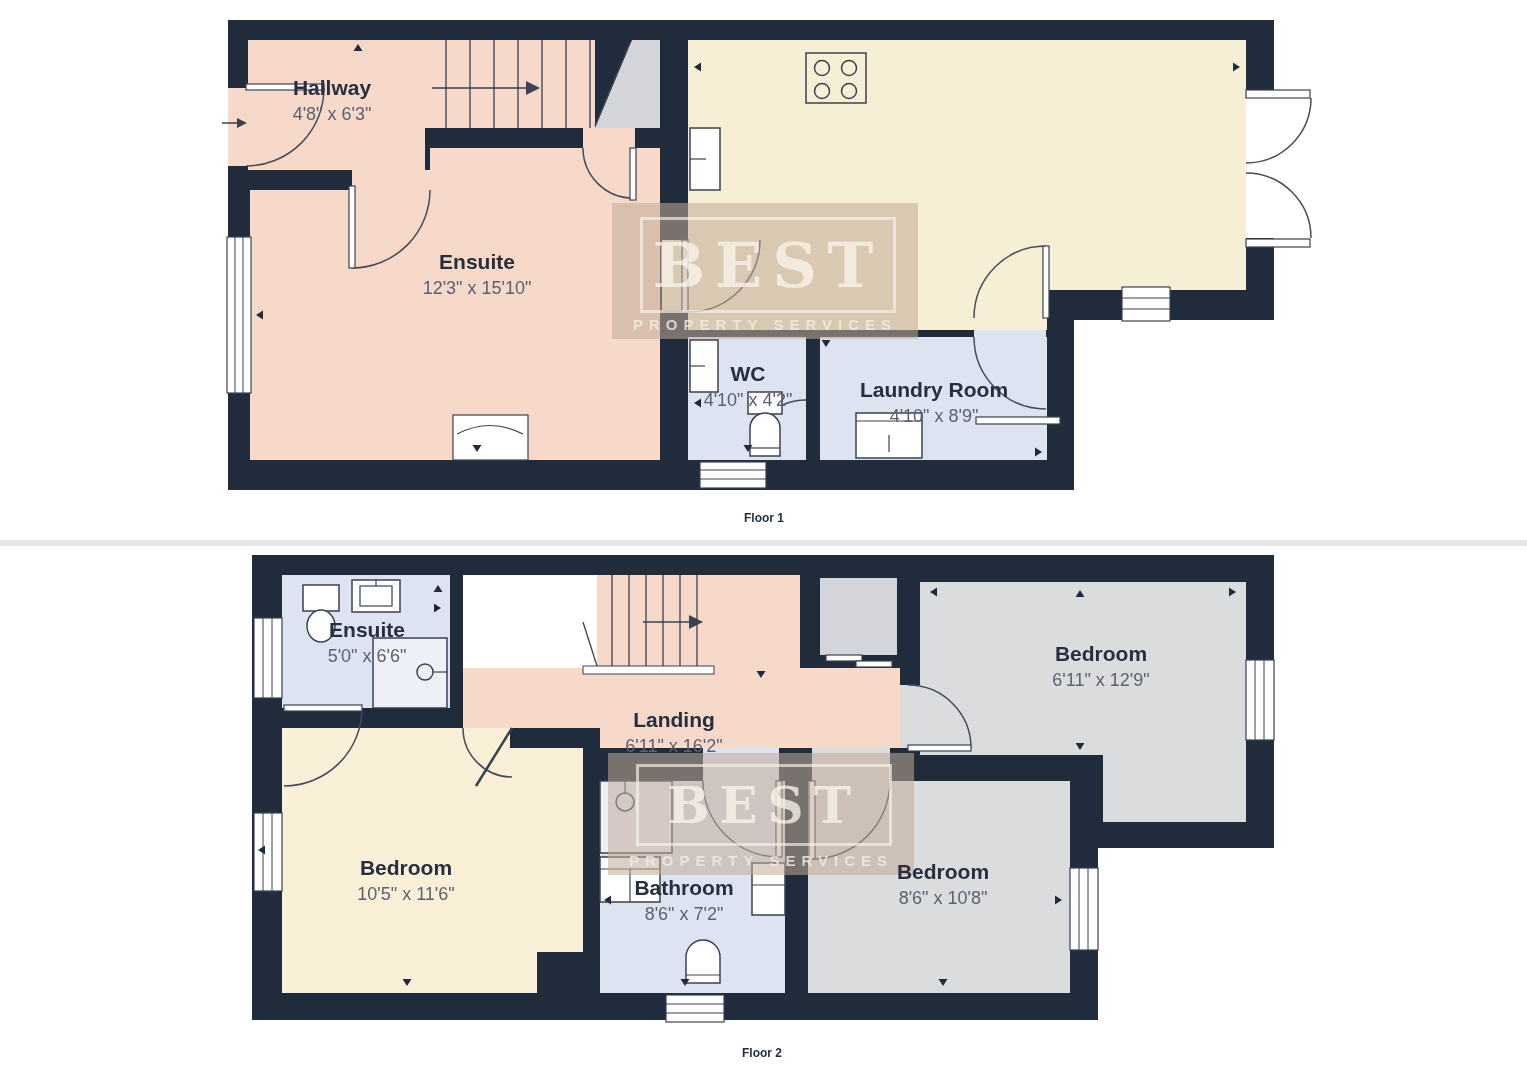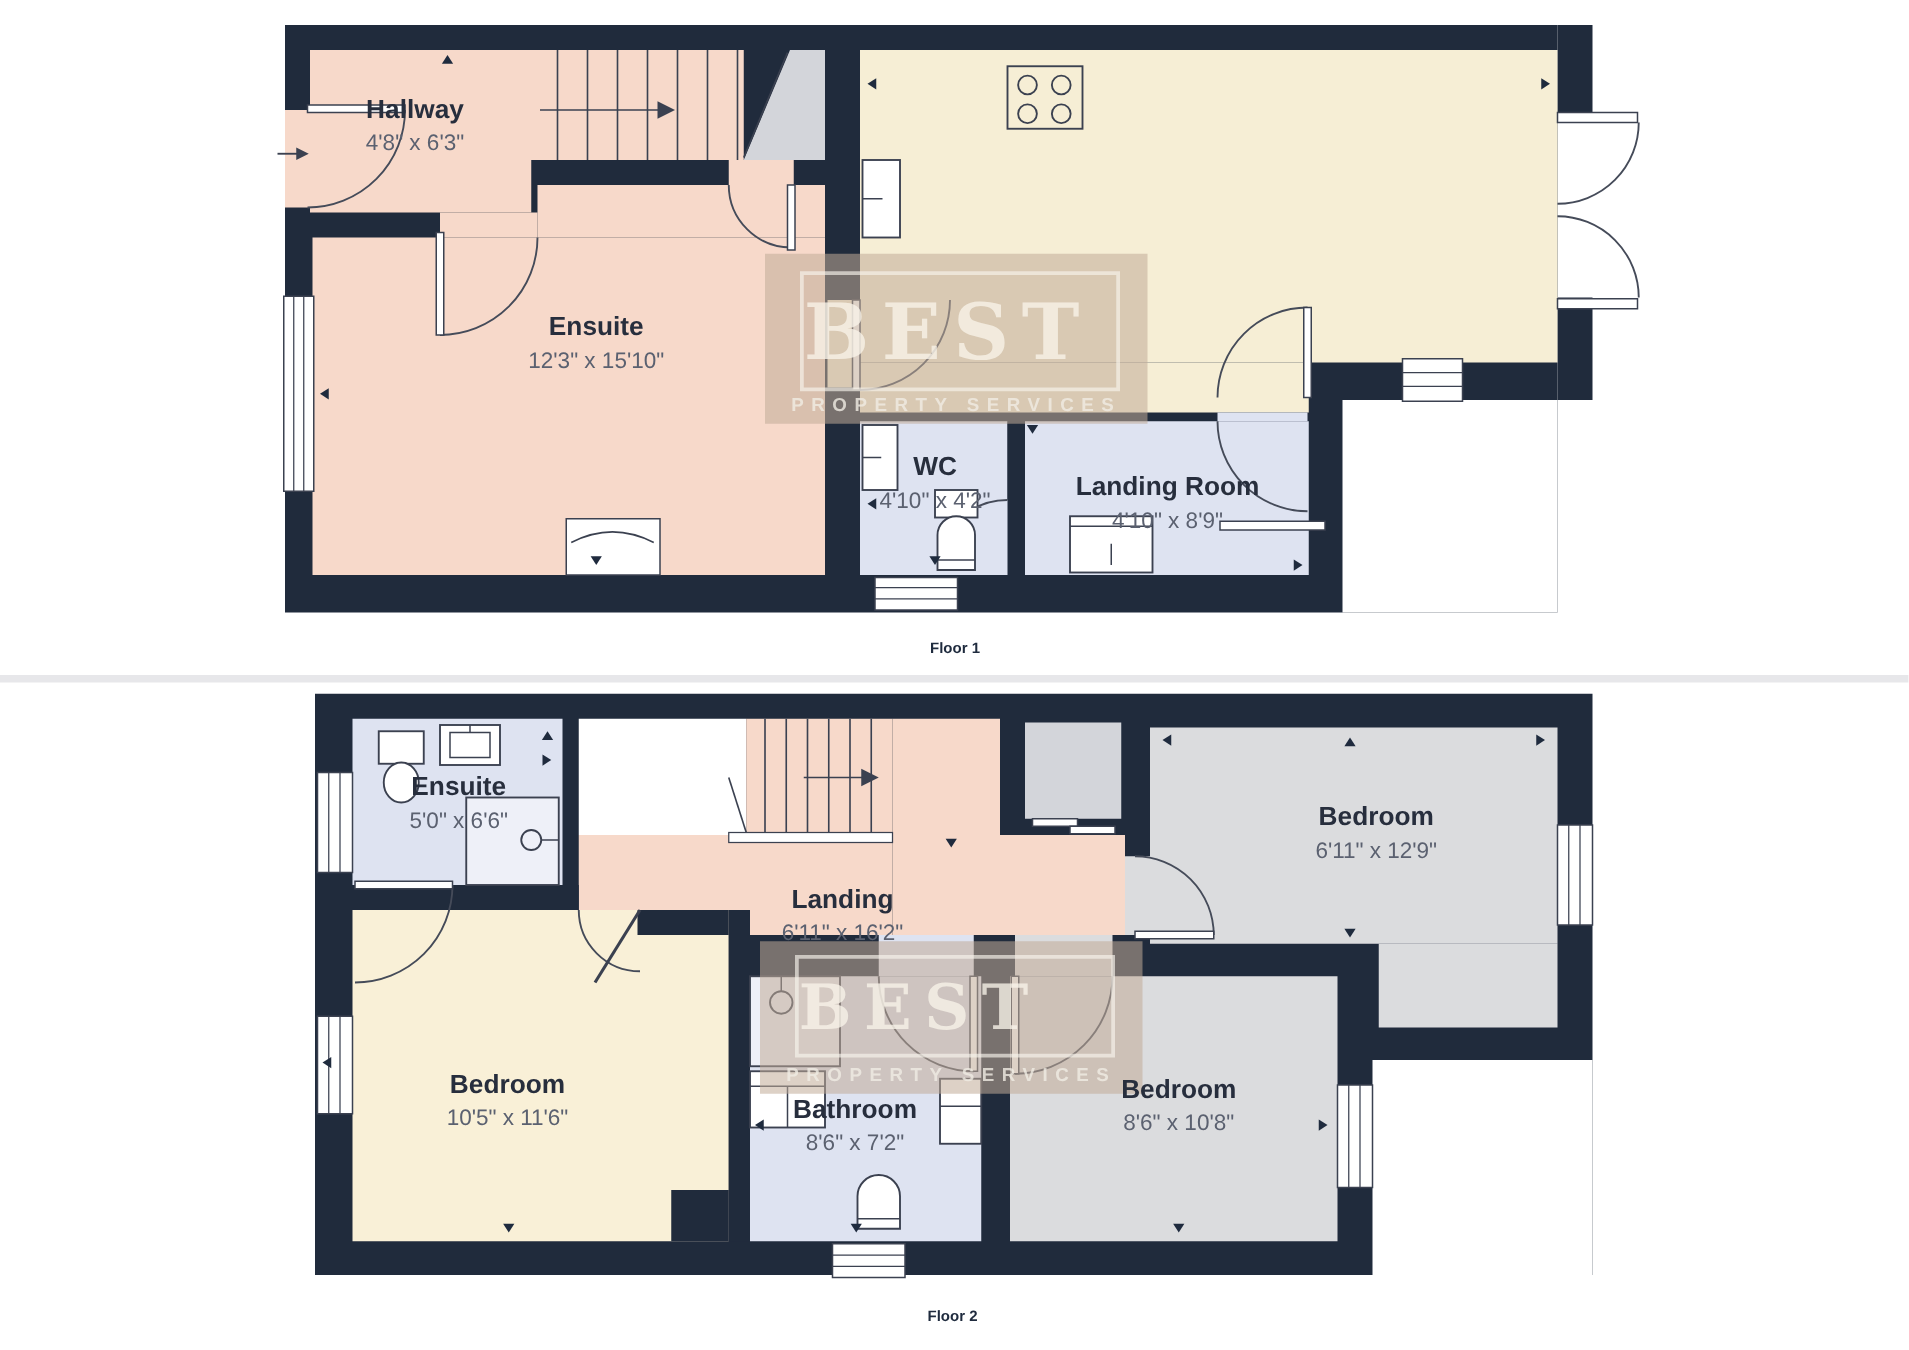--- a/index.html
+++ b/index.html
@@ -5,21 +5,21 @@
   html,body{margin:0;padding:0;background:#ffffff;}
   #stage{position:relative;width:1527px;height:1080px;background:#fff;overflow:hidden;
          font-family:"Liberation Sans", sans-serif;}
   svg{position:absolute;left:0;top:0;}
   .lbl{position:absolute;transform:translateX(-50%);text-align:center;white-space:nowrap;z-index:30;}
   .room-name{font-size:21px;font-weight:700;color:#272e3d;line-height:27px;}
   .room-dims{font-size:18px;font-weight:500;color:#5b6170;line-height:27px;}
   .floor-label{position:absolute;transform:translateX(-50%);font-size:12px;font-weight:700;color:#1f2b3e;z-index:30;}
   .divider{position:absolute;left:0;width:1527px;height:6px;background:#e7e7ea;z-index:5;}
   .watermark{position:absolute;z-index:20;background:rgba(193,172,152,0.55);}
-  .wm-frame{position:absolute;border:3px solid rgba(248,244,236,0.65);display:flex;align-items:center;}
+  .wm-frame{position:absolute;border:3px solid rgba(248,244,236,0.65);display:flex;align-items:center;justify-content:center;}
   .wm-title{font-family:"DejaVu Serif","Liberation Serif",serif;font-weight:700;color:rgba(248,243,233,0.78);letter-spacing:10px;}
   .wm-sub{position:absolute;left:0;right:0;text-align:center;font-weight:700;color:rgba(240,236,228,0.8);letter-spacing:6px;}
   .wm1 .wm-title{font-size:62px;}
   .wm2 .wm-title{font-size:50px;}
   .wm-sub{font-size:15px;}
 </style>
 </head>
 <body>
 
 <div id="stage">
@@ -313,21 +313,21 @@
 </div>
 <div class="lbl" style="left:477px;top:248px;">
   <div class="room-name">Ensuite</div>
   <div class="room-dims">12'3" x 15'10"</div>
 </div>
 <div class="lbl" style="left:748px;top:360px;">
   <div class="room-name">WC</div>
   <div class="room-dims">4'10" x 4'2"</div>
 </div>
 <div class="lbl" style="left:934px;top:376px;">
-  <div class="room-name">Landing Room</div>
+  <div class="room-name">Laundry Room</div>
   <div class="room-dims">4'10" x 8'9"</div>
 </div>
 <div class="floor-label" style="left:764px;top:511px;">Floor 1</div>
 
 <div class="divider" style="top:540px;"></div>
 
 <div class="lbl" style="left:367px;top:616px;">
   <div class="room-name">Ensuite</div>
   <div class="room-dims">5'0" x 6'6"</div>
 </div>

